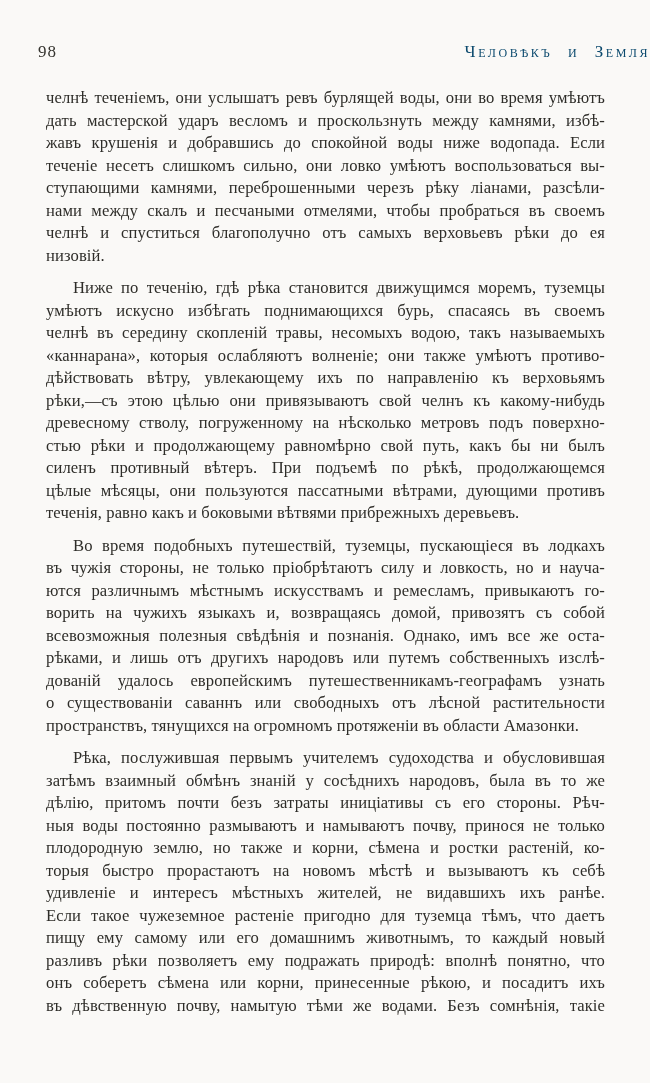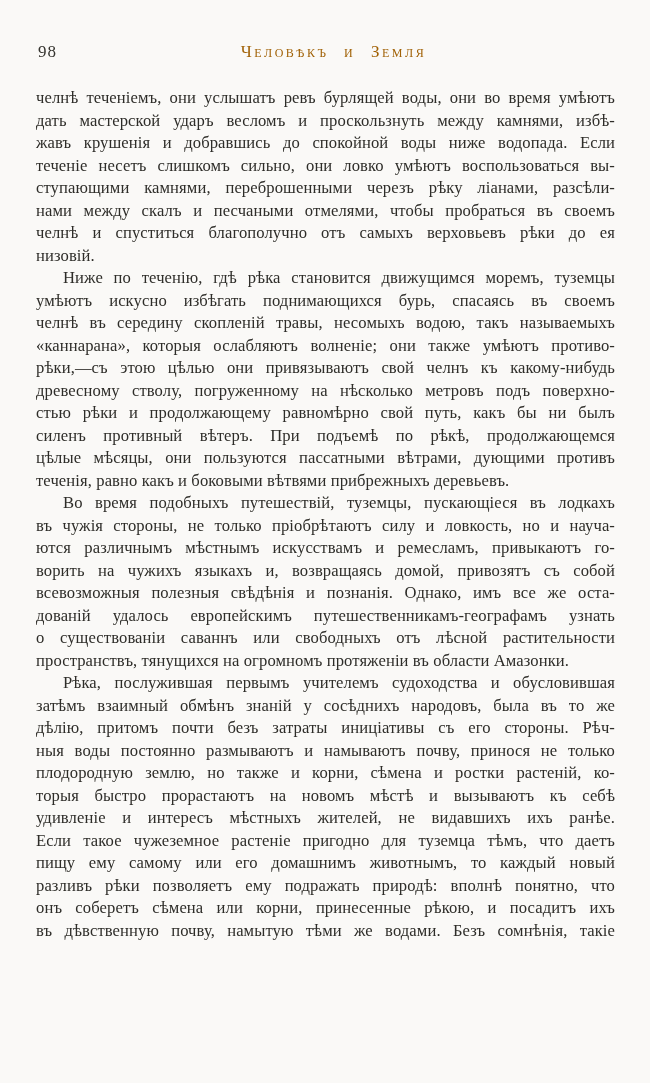--- a/index.html
+++ b/index.html
@@ -15,45 +15,45 @@
     background: #faf9f7;
     color: #2e2d29;
     font-family: "Liberation Serif", "DejaVu Serif", serif;
     box-sizing: border-box;
     overflow: hidden;
   }
   .header {
     position: relative;
     padding-top: 42px;
     height: 22px;
-    text-align: center;
+    text-align: right;
     padding-left: 17px;
   }
   .pagenum {
     position: absolute;
     left: 38px;
     top: 42px;
     font-size: 17px;
     letter-spacing: 1px;
     color: #35342f;
   }
   .title {
     font-variant: small-caps;
     font-size: 17px;
     letter-spacing: 2.5px;
     word-spacing: 9px;
-    color: #a16207;
+    color: #0c4a6e;
   }
   .body-text {
     margin: 23px 35px 0 36px;
     font-size: 16.6px;
     line-height: 22.5px;
     letter-spacing: 0.1px;
   }
-  .paragraph { margin: 0; padding: 0; }
+  .paragraph { margin: 10px; padding: 0; }
   .line {
     text-align: justify;
     text-align-last: justify;
     min-height: 22.5px;
   }
   .line.para-last {
     text-align: left;
     text-align-last: left;
   }
   .line.indent {
@@ -78,33 +78,35 @@
         <div class="line">ступающими камнями, переброшенными черезъ рѣку ліанами, разсѣли-</div>
         <div class="line">нами между скалъ и песчаными отмелями, чтобы пробраться въ своемъ</div>
         <div class="line">челнѣ и спуститься благополучно отъ самыхъ верховьевъ рѣки до ея</div>
         <div class="line para-last">низовій.</div>
       </div>
       <div class="paragraph">
         <div class="line indent">Ниже по теченію, гдѣ рѣка становится движущимся моремъ, туземцы</div>
         <div class="line">умѣютъ искусно избѣгать поднимающихся бурь, спасаясь въ своемъ</div>
         <div class="line">челнѣ въ середину скопленій травы, несомыхъ водою, такъ называемыхъ</div>
         <div class="line">«каннарана», которыя ослабляютъ волненіе; они также умѣютъ противо-</div>
+        <div class="line">дѣйствовать вѣтру, увлекающему ихъ по направленію къ верховьямъ</div>
         <div class="line">рѣки,—съ этою цѣлью они привязываютъ свой челнъ къ какому-нибудь</div>
         <div class="line">древесному стволу, погруженному на нѣсколько метровъ подъ поверхно-</div>
         <div class="line">стью рѣки и продолжающему равномѣрно свой путь, какъ бы ни былъ</div>
         <div class="line">силенъ противный вѣтеръ. При подъемѣ по рѣкѣ, продолжающемся</div>
         <div class="line">цѣлые мѣсяцы, они пользуются пассатными вѣтрами, дующими противъ</div>
         <div class="line para-last">теченія, равно какъ и боковыми вѣтвями прибрежныхъ деревьевъ.</div>
       </div>
       <div class="paragraph">
         <div class="line indent">Во время подобныхъ путешествій, туземцы, пускающіеся въ лодкахъ</div>
         <div class="line">въ чужія стороны, не только пріобрѣтаютъ силу и ловкость, но и науча-</div>
         <div class="line">ются различнымъ мѣстнымъ искусствамъ и ремесламъ, привыкаютъ го-</div>
         <div class="line">ворить на чужихъ языкахъ и, возвращаясь домой, привозятъ съ собой</div>
         <div class="line">всевозможныя полезныя свѣдѣнія и познанія. Однако, имъ все же оста-</div>
+        <div class="line">рѣками, и лишь отъ другихъ народовъ или путемъ собственныхъ изслѣ-</div>
         <div class="line">дованій удалось европейскимъ путешественникамъ-географамъ узнать</div>
         <div class="line">о существованіи саваннъ или свободныхъ отъ лѣсной растительности</div>
         <div class="line para-last">пространствъ, тянущихся на огромномъ протяженіи въ области Амазонки.</div>
       </div>
       <div class="paragraph">
         <div class="line indent">Рѣка, послужившая первымъ учителемъ судоходства и обусловившая</div>
         <div class="line">затѣмъ взаимный обмѣнъ знаній у сосѣднихъ народовъ, была въ то же</div>
         <div class="line">дѣлію, притомъ почти безъ затраты иниціативы съ его стороны. Рѣч-</div>
         <div class="line">ныя воды постоянно размываютъ и намываютъ почву, принося не только</div>
         <div class="line">плодородную землю, но также и корни, сѣмена и ростки растеній, ко-</div>

